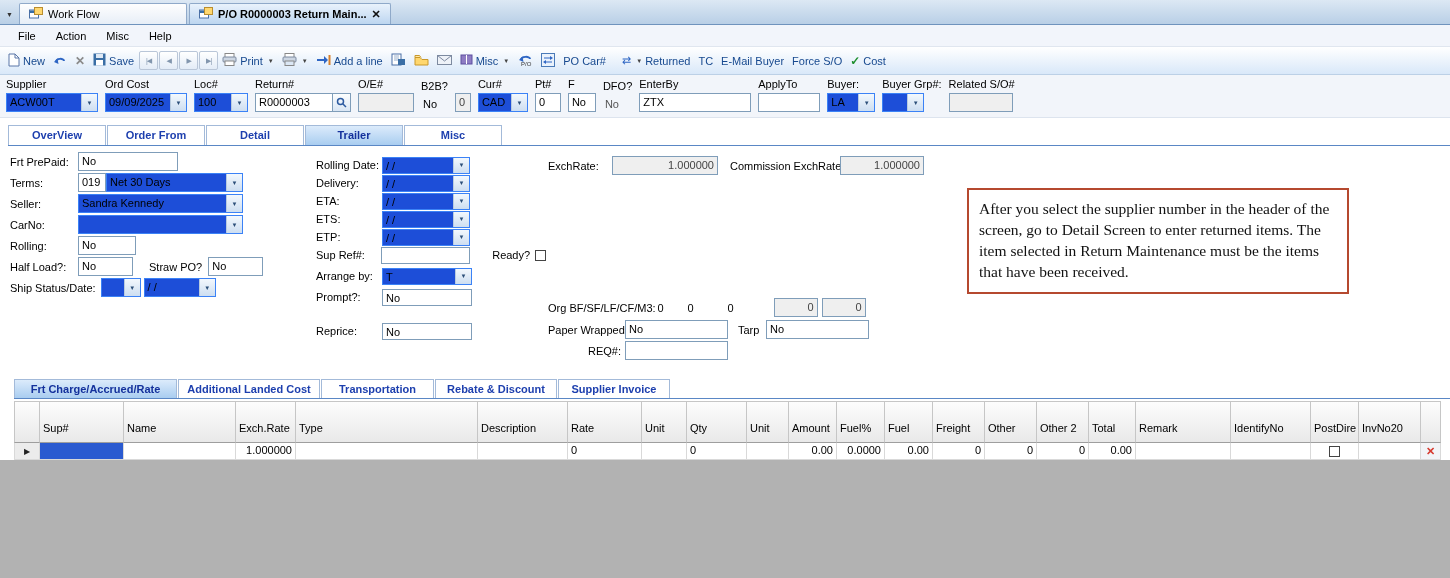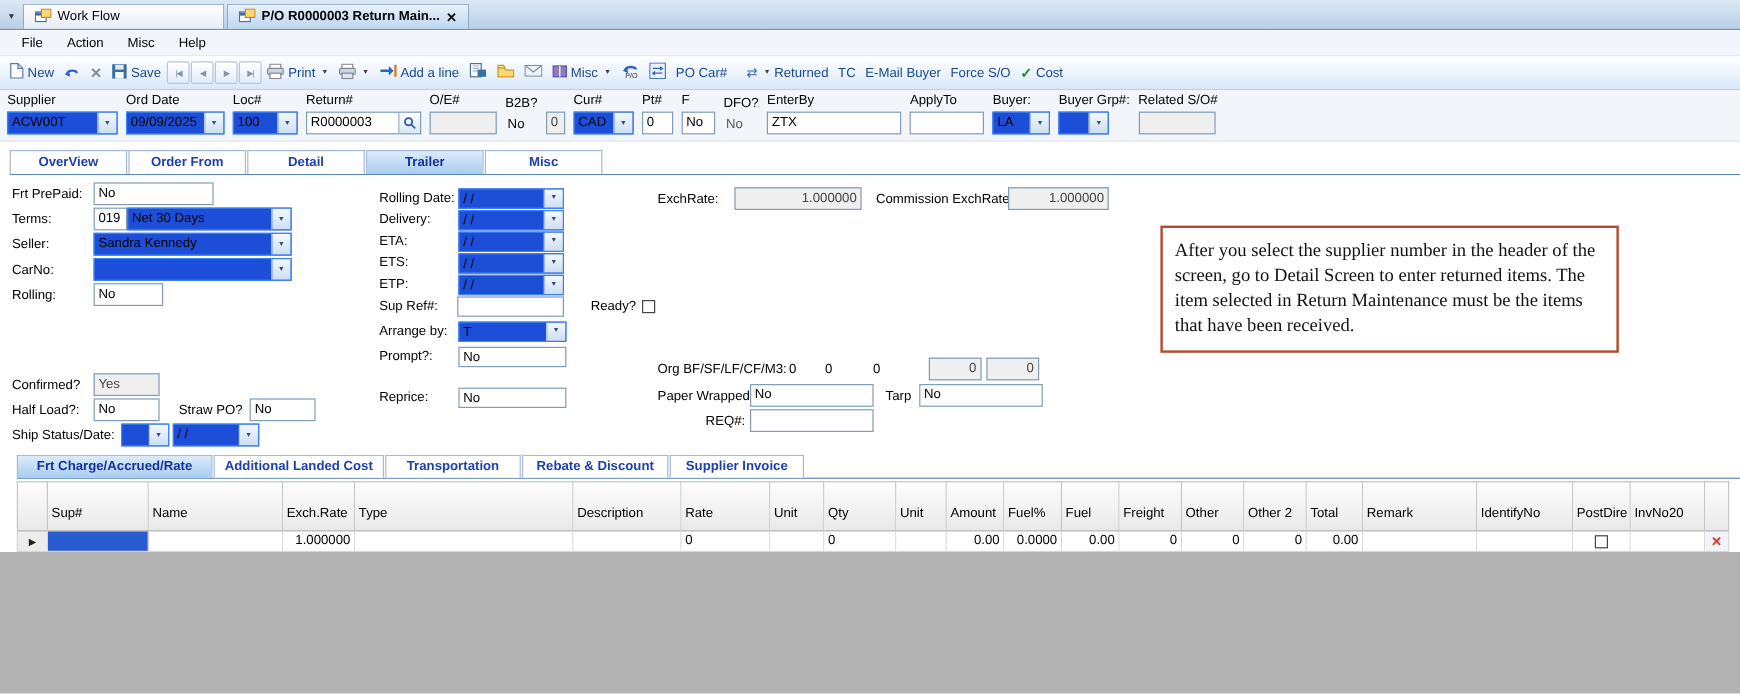--- a/index.html
+++ b/index.html
@@ -248,21 +248,21 @@
 
   <div class="header-band">
     <div class="hgroup">
       <span class="hlabel">Supplier</span>
       <div class="combo" style="width:92px">
         <span class="cval">ACW00T</span>
         <span class="carrow">▼</span>
       </div>
     </div>
     <div class="hgroup">
-      <span class="hlabel">Ord Date</span>
+      <span class="hlabel">Ord Cost</span>
       <div class="combo" style="width:82px">
         <span class="cval">09/09/2025</span>
         <span class="carrow">▼</span>
       </div>
     </div>
     <div class="hgroup">
       <span class="hlabel">Loc#</span>
       <div class="combo" style="width:54px">
         <span class="cval">100</span>
         <span class="carrow">▼</span>
@@ -372,24 +372,20 @@
       <div class="frow">
         <span class="flabel" style="width:68px">CarNo:</span>
         <div class="combo" style="width:165px">
           <span class="cval"></span>
           <span class="carrow">▼</span>
         </div>
       </div>
       <div class="frow">
         <span class="flabel" style="width:68px">Rolling:</span>
         <span class="tbox" style="width:58px">No</span>
-      </div>
-      <div class="frow" style="margin-top:56px">
-        <span class="flabel" style="width:68px">Confirmed?</span>
-        <span class="tbox gray" style="width:55px">Yes</span>
       </div>
       <div class="frow">
         <span class="flabel" style="width:68px">Half Load?:</span>
         <span class="tbox" style="width:55px">No</span>
         <span class="flabel" style="margin-left:16px;margin-right:6px">Straw PO?</span>
         <span class="tbox" style="width:55px">No</span>
       </div>
       <div class="frow">
         <span class="flabel" style="margin-right:5px">Ship Status/Date:</span>
         <div class="combo" style="width:40px">

